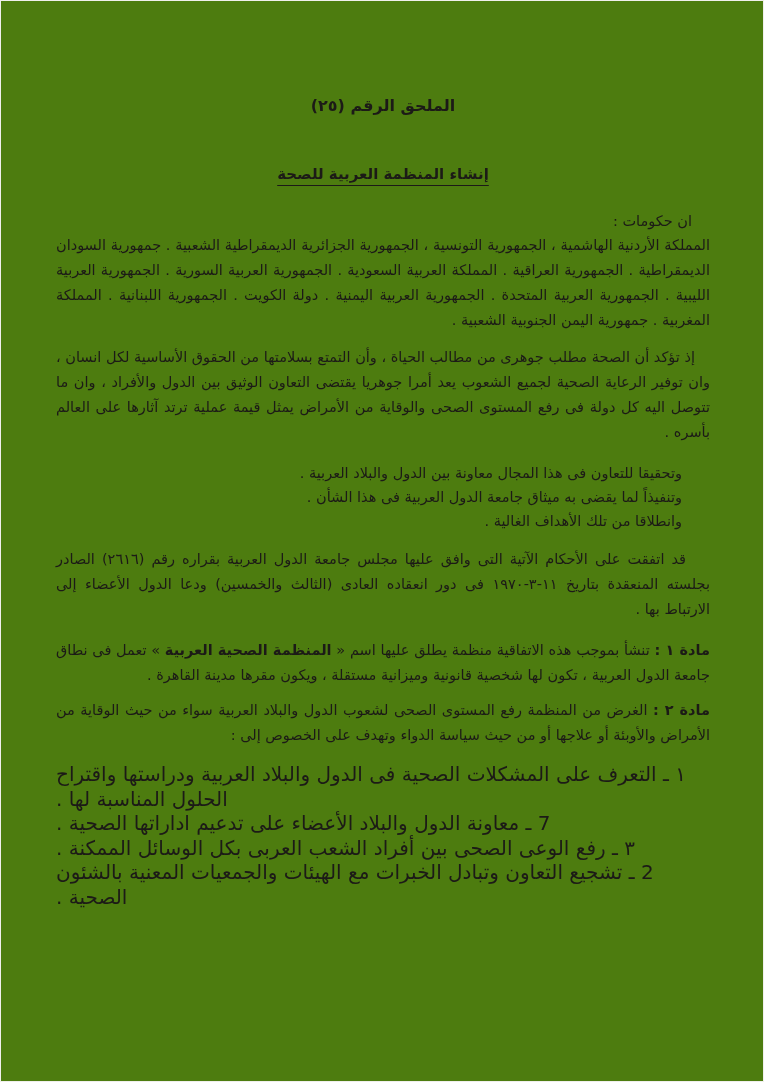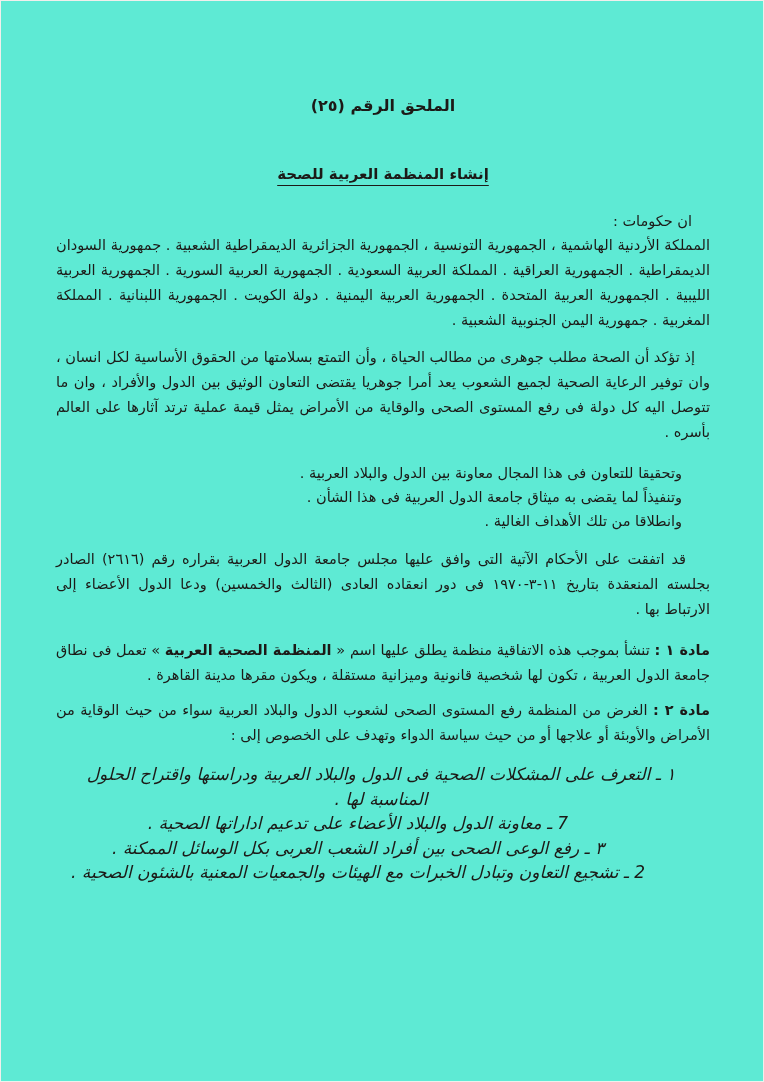--- a/index.html
+++ b/index.html
@@ -5,21 +5,21 @@
   * { box-sizing: border-box; }
   html, body {
     margin: 0;
     padding: 0;
     background: #ffffff;
   }
   .page {
     width: 764px;
     height: 1082px;
     margin: 0;
-    background: #5eead4;
+    background: #4d7c0f;
     box-shadow: inset 0 0 0 1px #f0efec;
     direction: rtl;
     font-family: "DejaVu Sans", "Liberation Sans", sans-serif;
     color: #1c1a17;
     padding: 96px 54px 40px 56px;
     overflow: hidden;
   }
   .annex-title {
     text-align: center;
     font-size: 16px;
@@ -56,25 +56,24 @@
   .clause {
     font-size: 14.5px;
     line-height: 24px;
     margin: 0 28px 0 0;
   }
   p.body.article { margin-bottom: 10px; }
   .article-label { font-weight: bold; }
   .org-name { font-weight: bold; }
   .goals { margin-top: 14px; }
   .goal {
-    font-size: 17px;
+    font-size: 20px;
     line-height: 24.5px;
-    text-align: center;
+    text-align: left;
     margin: 0 50px 0 0;
-    font-style: italic;
   }
   .goal.first { margin-right: 4px; }
 </style>
 </head>
 <body>
 
 <div class="page">
 
   <h1 class="annex-title">الملحق الرقم (٢٥)</h1>
 

